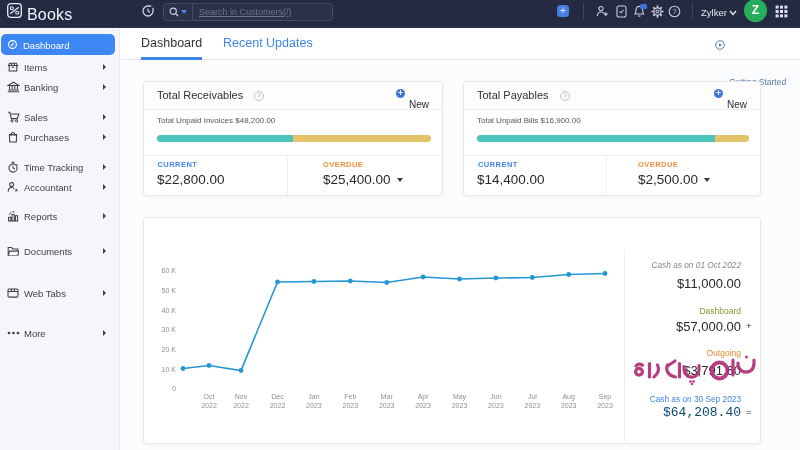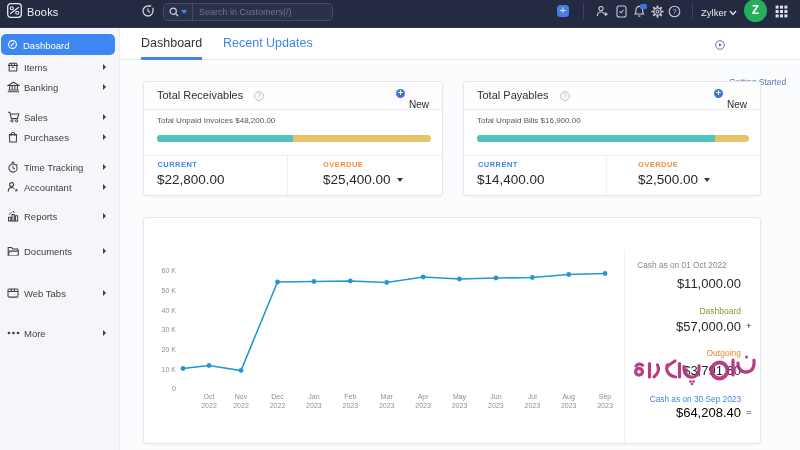--- a/index.html
+++ b/index.html
@@ -30,36 +30,36 @@
 </head>
 <body>
 <div id="topbar" class="abs"></div>
 
 <svg class="abs" style="left:7px;top:3px;" width="15" height="15" viewBox="0 0 15 15">
   <rect x="0.7" y="0.7" width="13.6" height="13.6" rx="3" fill="none" stroke="#e8ebf3" stroke-width="1.3"></rect>
   <path d="M3.2 10.8 L11.8 4.2" stroke="#e8ebf3" stroke-width="1.2" fill="none"></path>
   <circle cx="4.8" cy="5.2" r="1.5" fill="none" stroke="#e8ebf3" stroke-width="1.1"></circle>
   <circle cx="10.2" cy="9.8" r="1.5" fill="none" stroke="#e8ebf3" stroke-width="1.1"></circle>
 </svg>
-<div class="abs" style="left:27px;top:6px;font-size:11px;color:#f0f3f9;letter-spacing:0.2px;">Books</div>
+<div class="abs" style="left:27px;top:6px;font-size:16px;color:#f0f3f9;letter-spacing:0.2px;">Books</div>
 
 <svg class="abs" style="left:141px;top:4px;" width="14" height="14" viewBox="0 0 14 14">
   <path d="M12 7 A5 5 0 1 1 7 2" fill="none" stroke="#cdd2de" stroke-width="1.3"></path>
   <path d="M7 2 L10.2 2 M12 7 L12 3.8" stroke="#cdd2de" stroke-width="1.3"></path>
   <path d="M7 4.5 L7 7 L9 8.4" fill="none" stroke="#cdd2de" stroke-width="1.2"></path>
 </svg>
 
 <div class="abs" style="left:163px;top:3px;width:170px;height:18px;background:#2b3149;border:1px solid #454c63;border-radius:4px;"></div>
 <svg class="abs" style="left:169px;top:7px;" width="10" height="10" viewBox="0 0 10 10">
   <circle cx="4.2" cy="4.2" r="3.1" fill="none" stroke="#ced3df" stroke-width="1.2"></circle>
   <path d="M6.6 6.6 L9 9" stroke="#ced3df" stroke-width="1.3"></path>
 </svg>
 <div class="abs" style="left:181px;top:9.5px;width:0;height:0;border-top:4px solid #4f86e8;border-left:3.5px solid transparent;border-right:3.5px solid transparent;"></div>
 <div class="abs" style="left:192px;top:3px;width:1px;height:18px;background:#454c63;"></div>
-<div class="abs" style="left:199px;top:7px;font-size:9px;color:#6e7589;">Search in Customers(/)</div>
+<div class="abs" style="left:199px;top:7px;font-size:9px;color:#6e7589;text-decoration:underline;">Search in Customers(/)</div>
 
 <div class="abs" style="left:557px;top:4.5px;width:12px;height:12px;background:#4a7de4;border-radius:3.5px;"></div>
 <div class="abs" style="left:557px;top:4px;width:12px;height:12px;color:#dfe7fa;font-size:11px;line-height:12px;text-align:center;">+</div>
 <div class="abs" style="left:583px;top:3px;width:1px;height:16px;background:#3d4459;"></div>
 
 <svg class="abs" style="left:596px;top:5px;" width="13" height="13" viewBox="0 0 13 13">
   <circle cx="5" cy="3.6" r="2.1" fill="none" stroke="#c7ccd8" stroke-width="1.1"></circle>
   <path d="M1.4 11 C1.4 8.4 3 7 5 7 C6.4 7 7.6 7.6 8.2 8.8" fill="none" stroke="#c7ccd8" stroke-width="1.1"></path>
   <path d="M9.8 7.2 L9.8 11 M7.9 9.1 L11.7 9.1" stroke="#c7ccd8" stroke-width="1.1"></path>
 </svg>
@@ -304,30 +304,30 @@
     <circle cx="243.7" cy="65.5" r="2.4"></circle>
       <circle cx="280.1" cy="60" r="2.4"></circle>
       <circle cx="316.5" cy="62" r="2.4"></circle>
     <circle cx="352.9" cy="61" r="2.4"></circle>
       <circle cx="389.3" cy="60.5" r="2.4"></circle>
       <circle cx="425.7" cy="57.5" r="2.4"></circle>
     <circle cx="462" cy="56.5" r="2.4"></circle>
   </g>
 </svg>
 
-<div class="abs" style="left:623px;top:260px;width:118px;text-align:center;font-size:8.3px;color:#84878e;">Cash as on 01 Oct 2022</div>
+<div class="abs" style="left:623px;top:260px;width:118px;text-align:right;font-size:8.3px;color:#84878e;font-style:italic;">Cash as on 01 Oct 2022</div>
 <div class="abs" style="left:623px;top:276px;width:118px;text-align:right;font-size:13px;color:#26282d;">$11,000.00</div>
 <div class="abs" style="left:623px;top:306px;width:118px;text-align:right;font-size:8.5px;color:#7d9c2f;">Dashboard</div>
 <div class="abs" style="left:623px;top:318.5px;width:118px;text-align:right;font-size:13px;color:#26282d;">$57,000.00</div>
 <div class="abs" style="left:746px;top:320px;font-size:9.5px;color:#26282d;">+</div>
 <div class="abs" style="left:623px;top:348px;width:118px;text-align:right;font-size:8.5px;color:#e2882f;">Outgoing</div>
 <div class="abs" style="left:623px;top:363px;width:118px;text-align:right;font-size:13px;color:#26282d;">$3,791.60</div>
 <div class="abs" style="left:746px;top:364px;font-size:9.5px;color:#26282d;">-</div>
 <div class="abs" style="left:623px;top:394px;width:118px;text-align:right;font-size:8.3px;color:#3f86e8;">Cash as on 30 Sep 2023</div>
-<div class="abs" style="left:623px;top:404.5px;width:118px;text-align:right;font-size:13px;color:#000000;">$64,208.40</div>
+<div class="abs" style="left:623px;top:404.5px;width:118px;text-align:right;font-size:13px;color:#0c4a6e;font-family:Liberation Mono, monospace;">$64,208.40</div>
 <div class="abs" style="left:746px;top:406px;font-size:9.5px;color:#26282d;">=</div>
 
 <svg class="abs" style="left:628px;top:354px;" width="132" height="32" viewBox="0 0 132 32">
   <g stroke="#b13078" stroke-width="3.2" fill="none" stroke-linecap="round" opacity="0.93">
     <circle cx="11" cy="17.8" r="3.4"></circle>
     <path d="M8 12 C9.5 9.6 13 9.5 14.5 11.3"></path>
     <path d="M21.5 9.5 L21.5 23"></path>
     <path d="M29.5 11 C31.5 14.5 30.5 20 26 22.8"></path>
     <path d="M47 7 L39.5 12"></path>
     <path d="M39.5 11 C37.5 15.5 39.5 21.5 47.5 23"></path>

